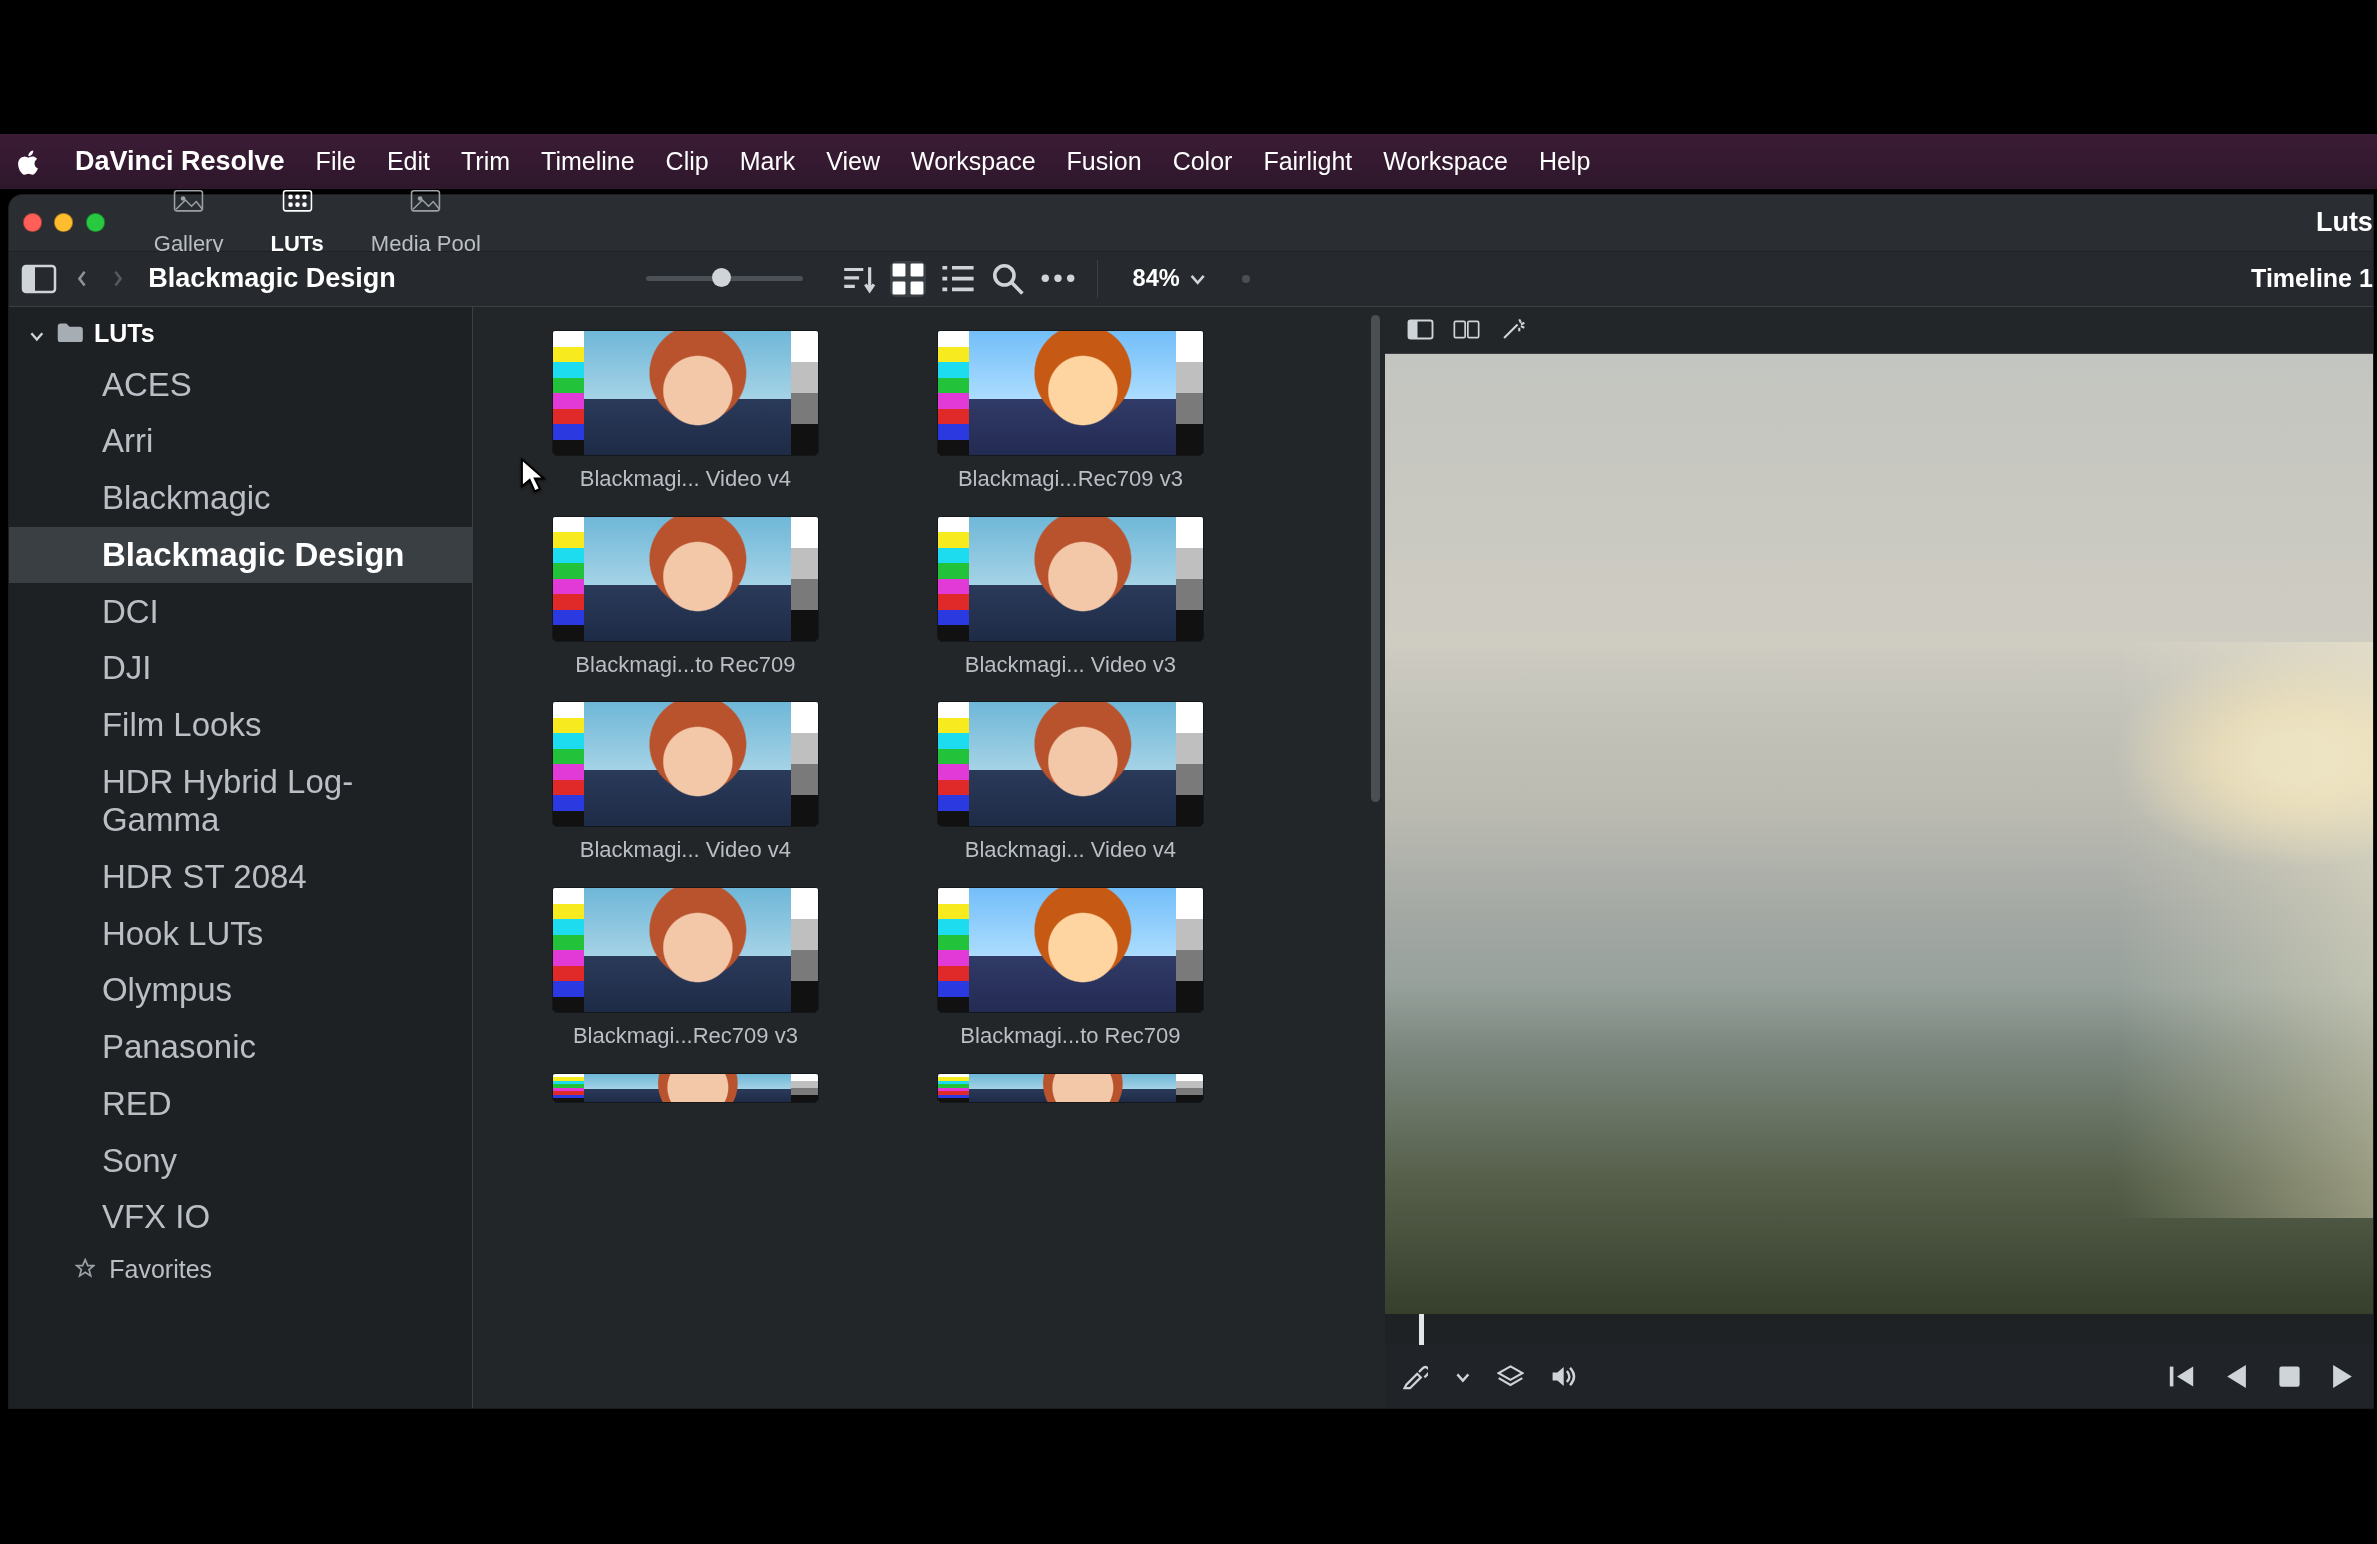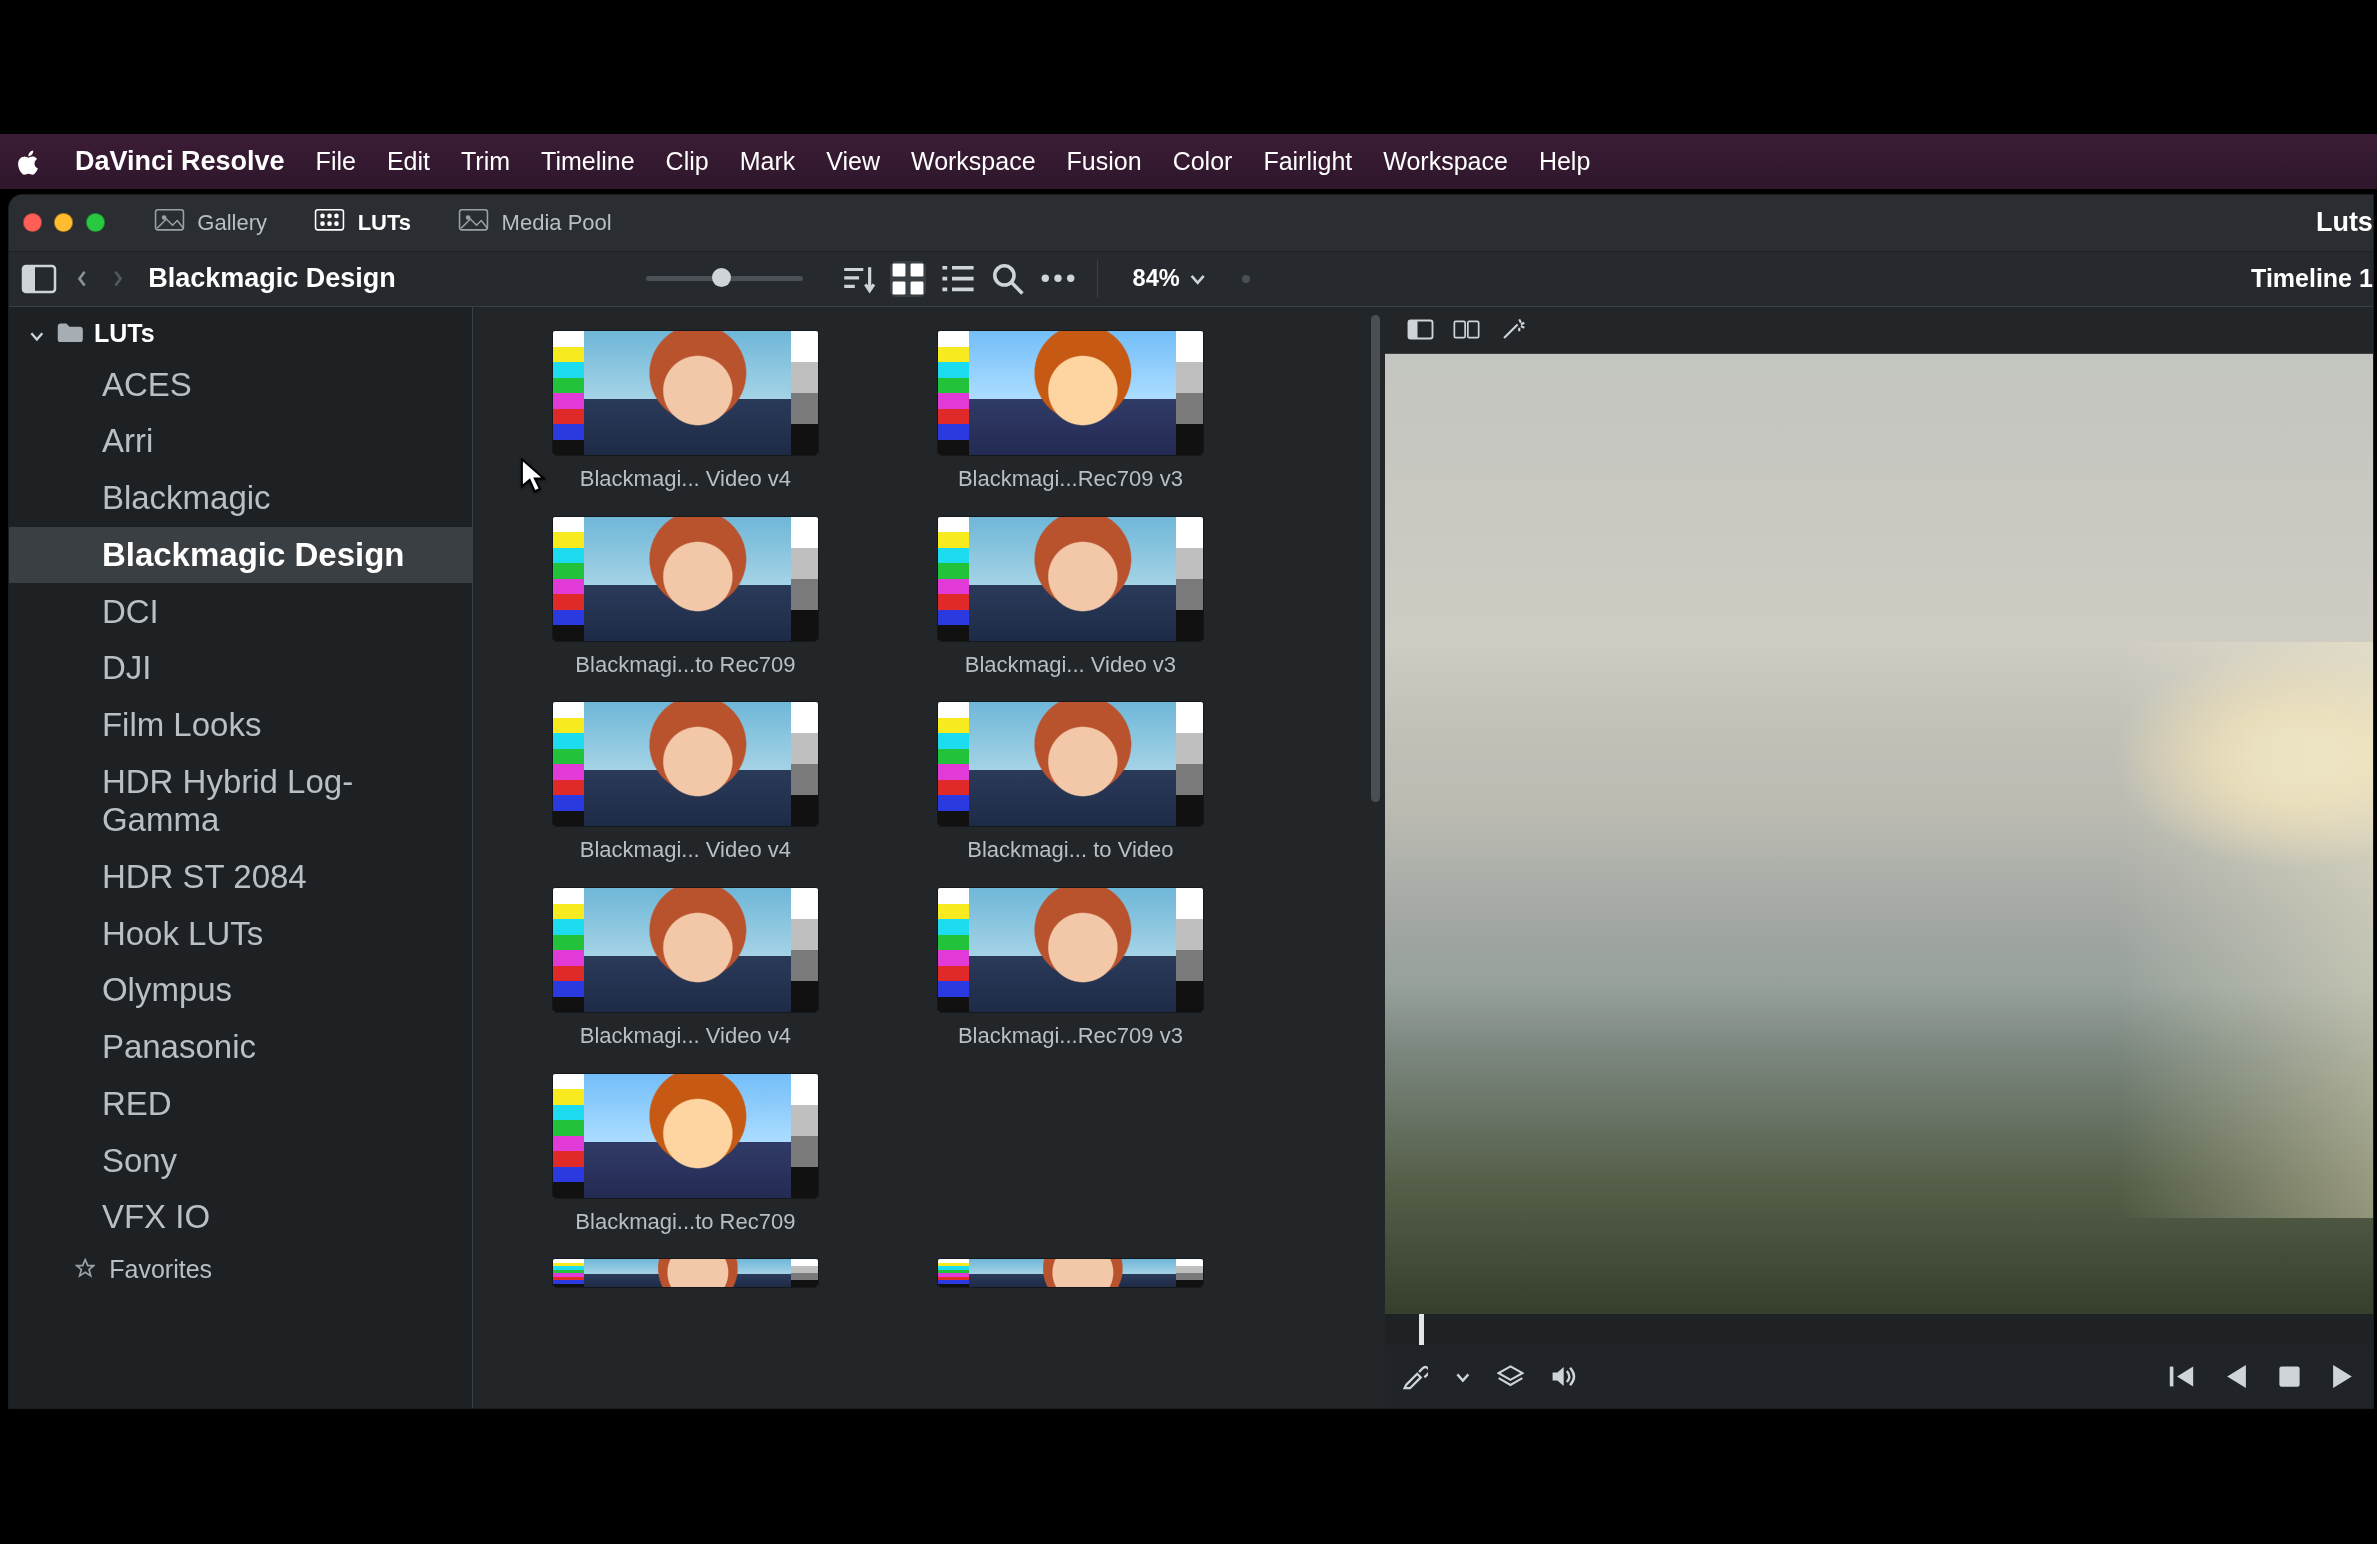--- a/index.html
+++ b/index.html
@@ -25,21 +25,21 @@
   .menubar{height:55px;background:linear-gradient(#3b1c36,#2e172b);display:flex;align-items:center;gap:31px;padding:0 14px;color:#fff;}
   .menubar .apple svg{width:30px;height:30px;display:block;}
   .menubar .appname{font-weight:700;font-size:27px;}
   .menubar .mitem{font-size:25px;color:#fff;}
   
   .window{position:relative;margin-left:7.9px;margin-top:4.7px;width:2366px;background:var(--bg-win);border-top-left-radius:14px;border:0.8px solid #1a1c1e;}
   .titlebar{height:57px;display:flex;align-items:center;gap:19px;padding:0 14px;background:#2a2e32;border-top-left-radius:14px;border-bottom:0.8px solid #1f2225;position:relative;}
   .traffic{display:flex;gap:12.6px;align-items:center;}
   .dot{width:19px;height:19px;border-radius:50%;display:block;box-shadow:inset 0 0 0 0.8px rgba(0,0,0,.35);}
   .dot.red{background:var(--red);} .dot.yellow{background:var(--yellow);} .dot.green{background:var(--green);}
-  .titlebar .tab{display:flex;align-items:center;gap:12.6px;padding:4.7px 14px;border-radius:6.3px;color:var(--txt-dim);}
+  .titlebar .tab{display:flex;align-items:center;gap:12.6px;padding:4.7px 14px;border-radius:6.3px;color:var(--txt-dim);flex-direction:column;}
   .titlebar .tab.active{color:#fff;}
   .titlebar .tab .ticon svg{width:31px;height:23.6px;}
   .titlebar .right-title{position:absolute;right:0;top:0;bottom:0;display:flex;align-items:center;padding-right:0;color:#fff;font-weight:600;font-size:27px;}
   
   .toolbar{height:55px;display:flex;align-items:center;gap:14px;padding:0 12.6px;background:#26292d;border-bottom:0.8px solid var(--line);position:relative;}
   .chev{width:22px;height:22px;display:flex;align-items:center;justify-content:center;color:#8b9399;}
   .chev svg{width:14px;height:17.3px}
   .crumb{font-weight:700;color:#fff;font-size:27px;margin-left:4.7px;}
   .slider{width:157px;height:4.7px;background:#4b5156;border-radius:3.1px;position:relative;margin-left:236px;}
   .slider .knob{position:absolute;top:-7.9px;width:19px;height:19px;border-radius:50%;background:#cfd4d8;}
@@ -379,39 +379,20 @@
                 <span style="background: rgb(226, 58, 214);"></span>
                 <span style="background: rgb(224, 42, 42);"></span>
                 <span style="background: rgb(42, 58, 224);"></span>
                 <span style="background: rgb(17, 17, 17);"></span>
               </div>
               <div class="photo">
                 <div class="face"></div>
               </div>
               <div class="stripe"></div>
             </div>
-            <div class="cap">Blackmagi... to Video</div>
-          </div>
-          <div class="lut">
-            <div class="thumb">
-              <div class="bars">
-                <span style="background: rgb(255, 255, 255);"></span>
-                <span style="background: rgb(247, 234, 30);"></span>
-                <span style="background: rgb(30, 220, 240);"></span>
-                <span style="background: rgb(34, 195, 58);"></span>
-                <span style="background: rgb(226, 58, 214);"></span>
-                <span style="background: rgb(224, 42, 42);"></span>
-                <span style="background: rgb(42, 58, 224);"></span>
-                <span style="background: rgb(17, 17, 17);"></span>
-              </div>
-              <div class="photo">
-                <div class="face"></div>
-              </div>
-              <div class="stripe"></div>
-            </div>
             <div class="cap">Blackmagi... Video v4</div>
           </div>
           <div class="lut">
             <div class="thumb">
               <div class="bars">
                 <span style="background: rgb(255, 255, 255);"></span>
                 <span style="background: rgb(247, 234, 30);"></span>
                 <span style="background: rgb(30, 220, 240);"></span>
                 <span style="background: rgb(34, 195, 58);"></span>
                 <span style="background: rgb(226, 58, 214);"></span>

